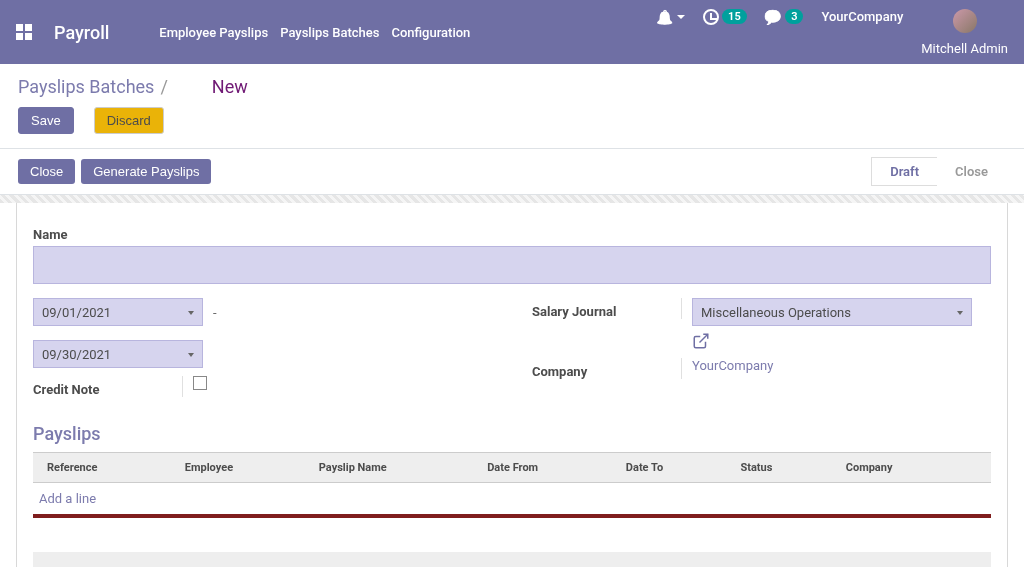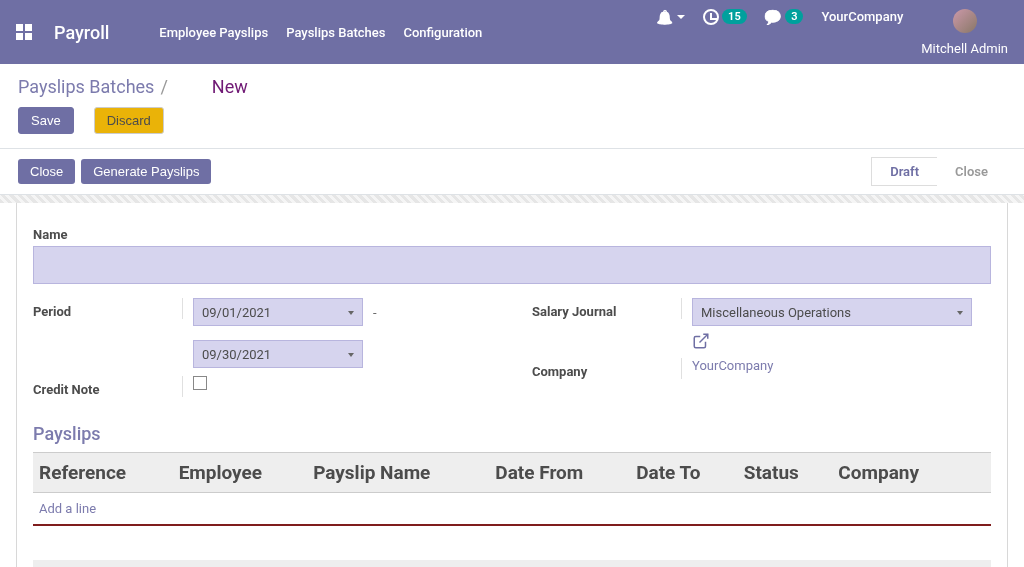--- a/index.html
+++ b/index.html
@@ -2,21 +2,21 @@
 <html><head>
 <meta charset="utf-8">
 <style>
   * { box-sizing: border-box; margin: 0; padding: 0; }
   body { font-family: -apple-system, BlinkMacSystemFont, "Segoe UI", Roboto, Helvetica, Arial, sans-serif; font-size: 13px; color: #4c4c4c; background: #fff; }
 
   .topnav { background: #6f6fa4; height: 64px; display: flex; align-items: center; padding: 12px 16px; color: #fff; }
   .apps-icon { width: 16px; height: 16px; display: grid; grid-template-columns: 1fr 1fr; grid-template-rows: 1fr 1fr; gap: 2px; margin-right: 22px; cursor: pointer; }
   .apps-icon div { background: #fff; }
   .brand { font-size: 18px; font-weight: 500; margin-right: 50px; }
-  .nav-links { display: flex; gap: 18px; }
+  .nav-links { display: flex; gap: 12px; }
   .nav-link { color: #fff; cursor: pointer; font-weight: 500; font-size: 13px; }
   .nav-right { margin-left: auto; display: flex; align-items: flex-start; gap: 18px; }
   .nav-icon-wrap { display: flex; align-items: center; gap: 3px; cursor: pointer; position: relative; }
   .bell-icon::before { content: "🔔"; filter: brightness(0) invert(1); font-size: 14px; }
   .caret-down { width: 0; height: 0; border-left: 4px solid transparent; border-right: 4px solid transparent; border-top: 4px solid #fff; }
   .clock-icon { width: 16px; height: 16px; border: 2px solid #fff; border-radius: 50%; position: relative; }
   .clock-icon::after { content: ""; position: absolute; width: 5px; height: 5px; border-left: 2px solid #fff; border-bottom: 2px solid #fff; top: 2px; left: 5px; }
   .chat-icon::before { content: "💬"; filter: brightness(0) invert(1); font-size: 14px; }
   .badge { background: #00a09d; color: #fff; border-radius: 10px; padding: 1px 6px; font-size: 11px; font-weight: 600; }
   .avatar { width: 24px; height: 24px; border-radius: 50%; background: linear-gradient(135deg, #c9a 0%, #876 100%); display: inline-block; }
@@ -58,22 +58,22 @@
   .select-caret { margin-left: auto; width: 0; height: 0; border-left: 3px solid transparent; border-right: 3px solid transparent; border-top: 4px solid #666; position: absolute; right: 8px; top: 12px; }
   .m2o-wide { width: 280px; }
   .dash { padding: 0 4px; color: #666; }
   .external-link { width: 18px; height: 18px; cursor: pointer; color: #6f6fa4; }
   .checkbox { width: 14px; height: 14px; border: 1px solid #888; cursor: pointer; display: inline-block; }
   .company-val { color: #7c7bad; cursor: pointer; }
 
   .section-title { color: #7c7bad; font-size: 18px; font-weight: 500; margin: 18px 0 8px; }
 
   .grid-table { width: 100%; border-collapse: collapse; }
-  .grid-table th { text-align: left; padding: 8px 6px; background: #eee; border-top: 1px solid #ccc; border-bottom: 1px solid #ccc; font-weight: 700; font-size: 19px; color: #4c4c4c; }
-  .grid-table td { padding: 8px 6px; font-size: 13px; border-bottom: 2px solid #7f1d1d; }
+  .grid-table th { text-align: left; padding: 8px 14px; background: #eee; border-top: 1px solid #ccc; border-bottom: 1px solid #ccc; font-weight: 700; font-size: 11px; color: #4c4c4c; }
+  .grid-table td { padding: 8px 6px; font-size: 13px; border-bottom: 4px solid #7f1d1d; }
   .add-line { color: #7c7bad; cursor: pointer; }
 
   .grey-bar { height: 16px; background: #eee; margin-top: 4px; }
 </style>
 </head>
 <body>
 
 <div class="topnav">
   <div class="apps-icon">
     <div></div>
@@ -138,21 +138,20 @@
 
   <div class="field-block">
     <label class="field-label">Name</label>
     <input class="big-input" value="" style="">
   </div>
 
   <div class="two-col">
 
     <div class="col">
       <div class="field-row">
-        <div class="lbl">Period</div>
         <div class="val">
           <div class="date-select">
             <span>09/01/2021</span>
             <span class="select-caret"></span>
           </div>
           <span class="dash">-</span>
           <div style="flex-basis:100%;height:2px"></div>
           <div class="date-select">
             <span>09/30/2021</span>
             <span class="select-caret"></span>

